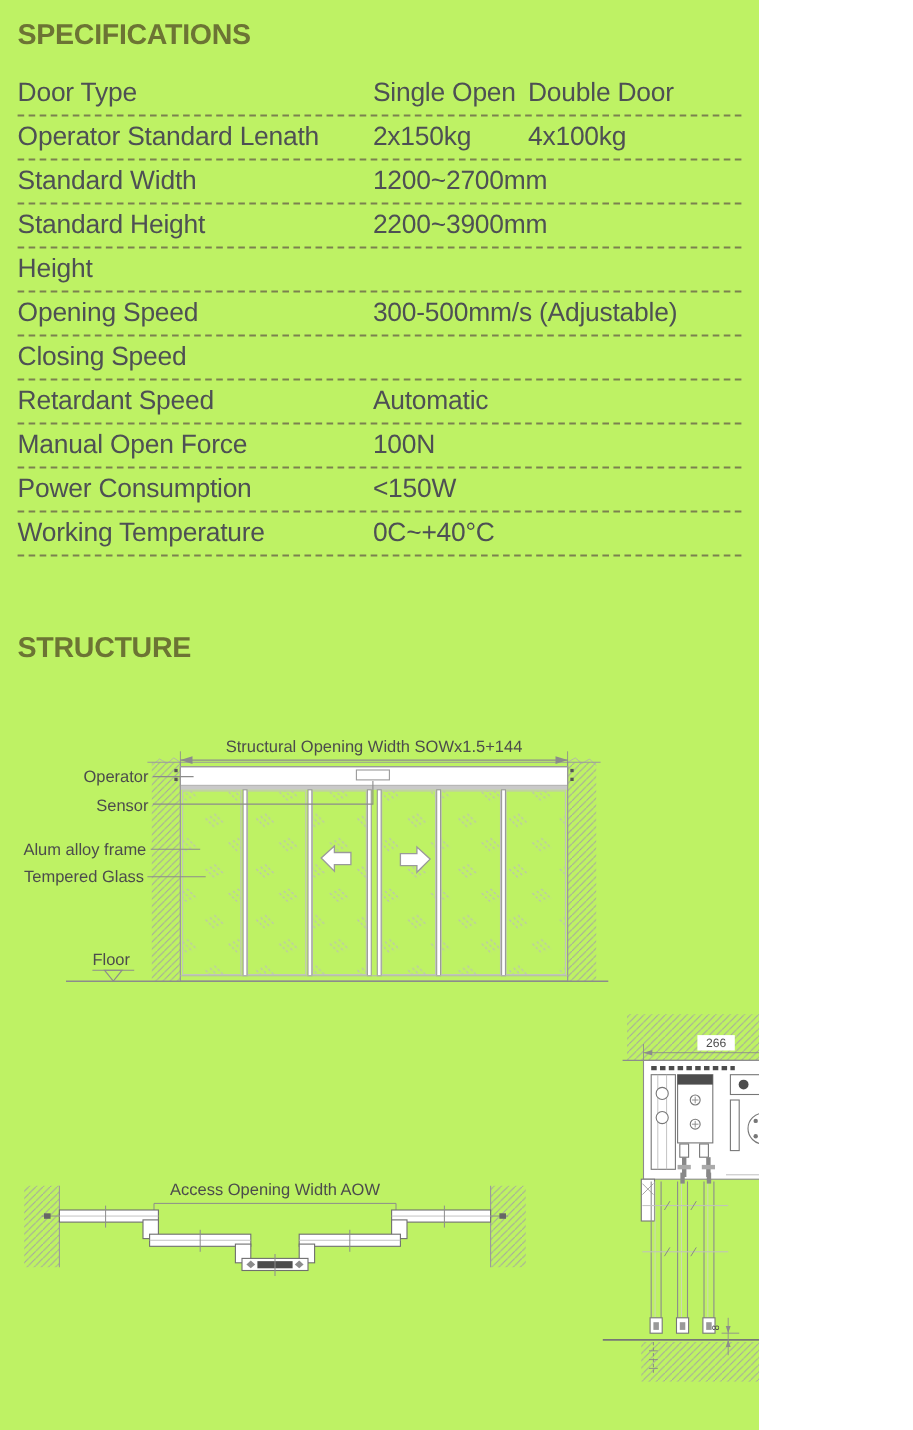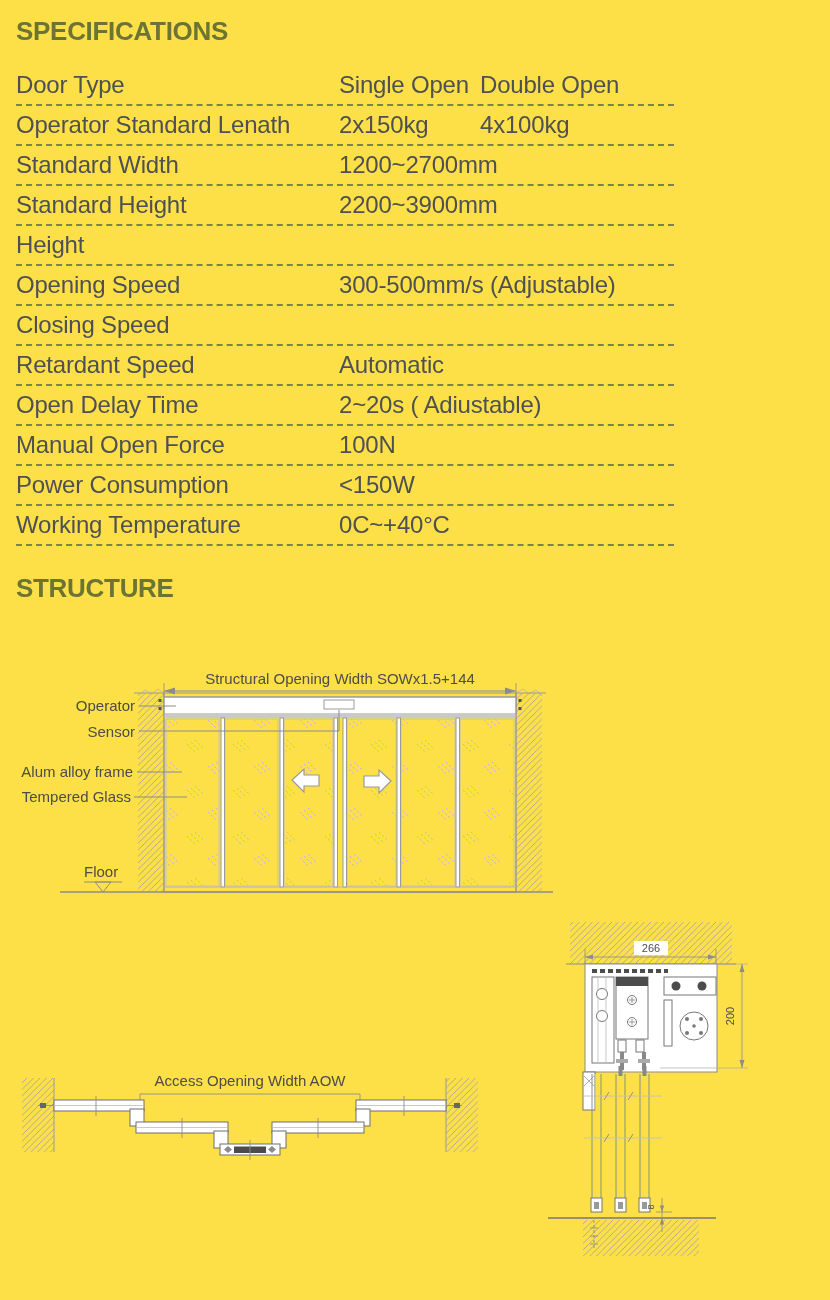--- a/index.html
+++ b/index.html
@@ -1,16 +1,16 @@
 <!DOCTYPE html>
 <html><head>
 <meta charset="utf-8">
 <style>
   html,body{margin:0;padding:0;background:#fff;}
-  .page{position:relative;width:830px;height:1300px;background:#fde047;
+  .page{position:relative;width:690px;height:1300px;background:#bef264;
         font-family:"Liberation Sans",sans-serif;overflow:hidden;}
   .sec-title{position:absolute;left:16px;margin:0;font-size:26px;font-weight:700;
              letter-spacing:-0.3px;color:#6c7434;white-space:nowrap;}
   #spec-title{top:16px;}
   #structure-title{top:573px;}
   #spec-table{position:absolute;left:16px;top:66px;width:658px;}
   .spec-row{position:relative;height:40px;border-bottom:2px dashed #7b814f;box-sizing:border-box;}
   .spec-row span{position:absolute;top:0;line-height:37px;font-size:24px;color:#4e5054;
                  letter-spacing:-0.2px;white-space:nowrap;}
   .c0{left:0;} .c1{left:287px;margin-left:36px;} .c2{left:464px;}
@@ -22,21 +22,21 @@
 <body>
 
 <div class="page">
 
   <h1 class="sec-title" id="spec-title">SPECIFICATIONS</h1>
 
   <div id="spec-table">
       <div class="spec-row">
         <span class="c0">Door Type</span>
         <span class="c1">Single Open</span>
-        <span class="c2">Double Open</span>
+        <span class="c2">Double Door</span>
       </div>
       <div class="spec-row">
         <span class="c0">Operator Standard Lenath</span>
         <span class="c1">2x150kg</span>
         <span class="c2">4x100kg</span>
       </div>
       <div class="spec-row">
         <span class="c0">Standard Width</span>
         <span class="c1">1200~2700mm</span>
         <span class="c2"></span>
@@ -55,25 +55,20 @@
         <span class="c1">300-500mm/s (Adjustable)</span>
         <span class="c2"></span>
       </div>
       <div class="spec-row">
         <span class="c0">Closing Speed</span>
         <span class="c2"></span>
       </div>
       <div class="spec-row">
         <span class="c0">Retardant Speed</span>
         <span class="c1">Automatic</span>
-        <span class="c2"></span>
-      </div>
-      <div class="spec-row">
-        <span class="c0">Open Delay Time</span>
-        <span class="c1">2~20s ( Adiustable)</span>
         <span class="c2"></span>
       </div>
       <div class="spec-row">
         <span class="c0">Manual Open Force</span>
         <span class="c1">100N</span>
         <span class="c2"></span>
       </div>
       <div class="spec-row">
         <span class="c0">Power Consumption</span>
         <span class="c1">&lt;150W</span>

